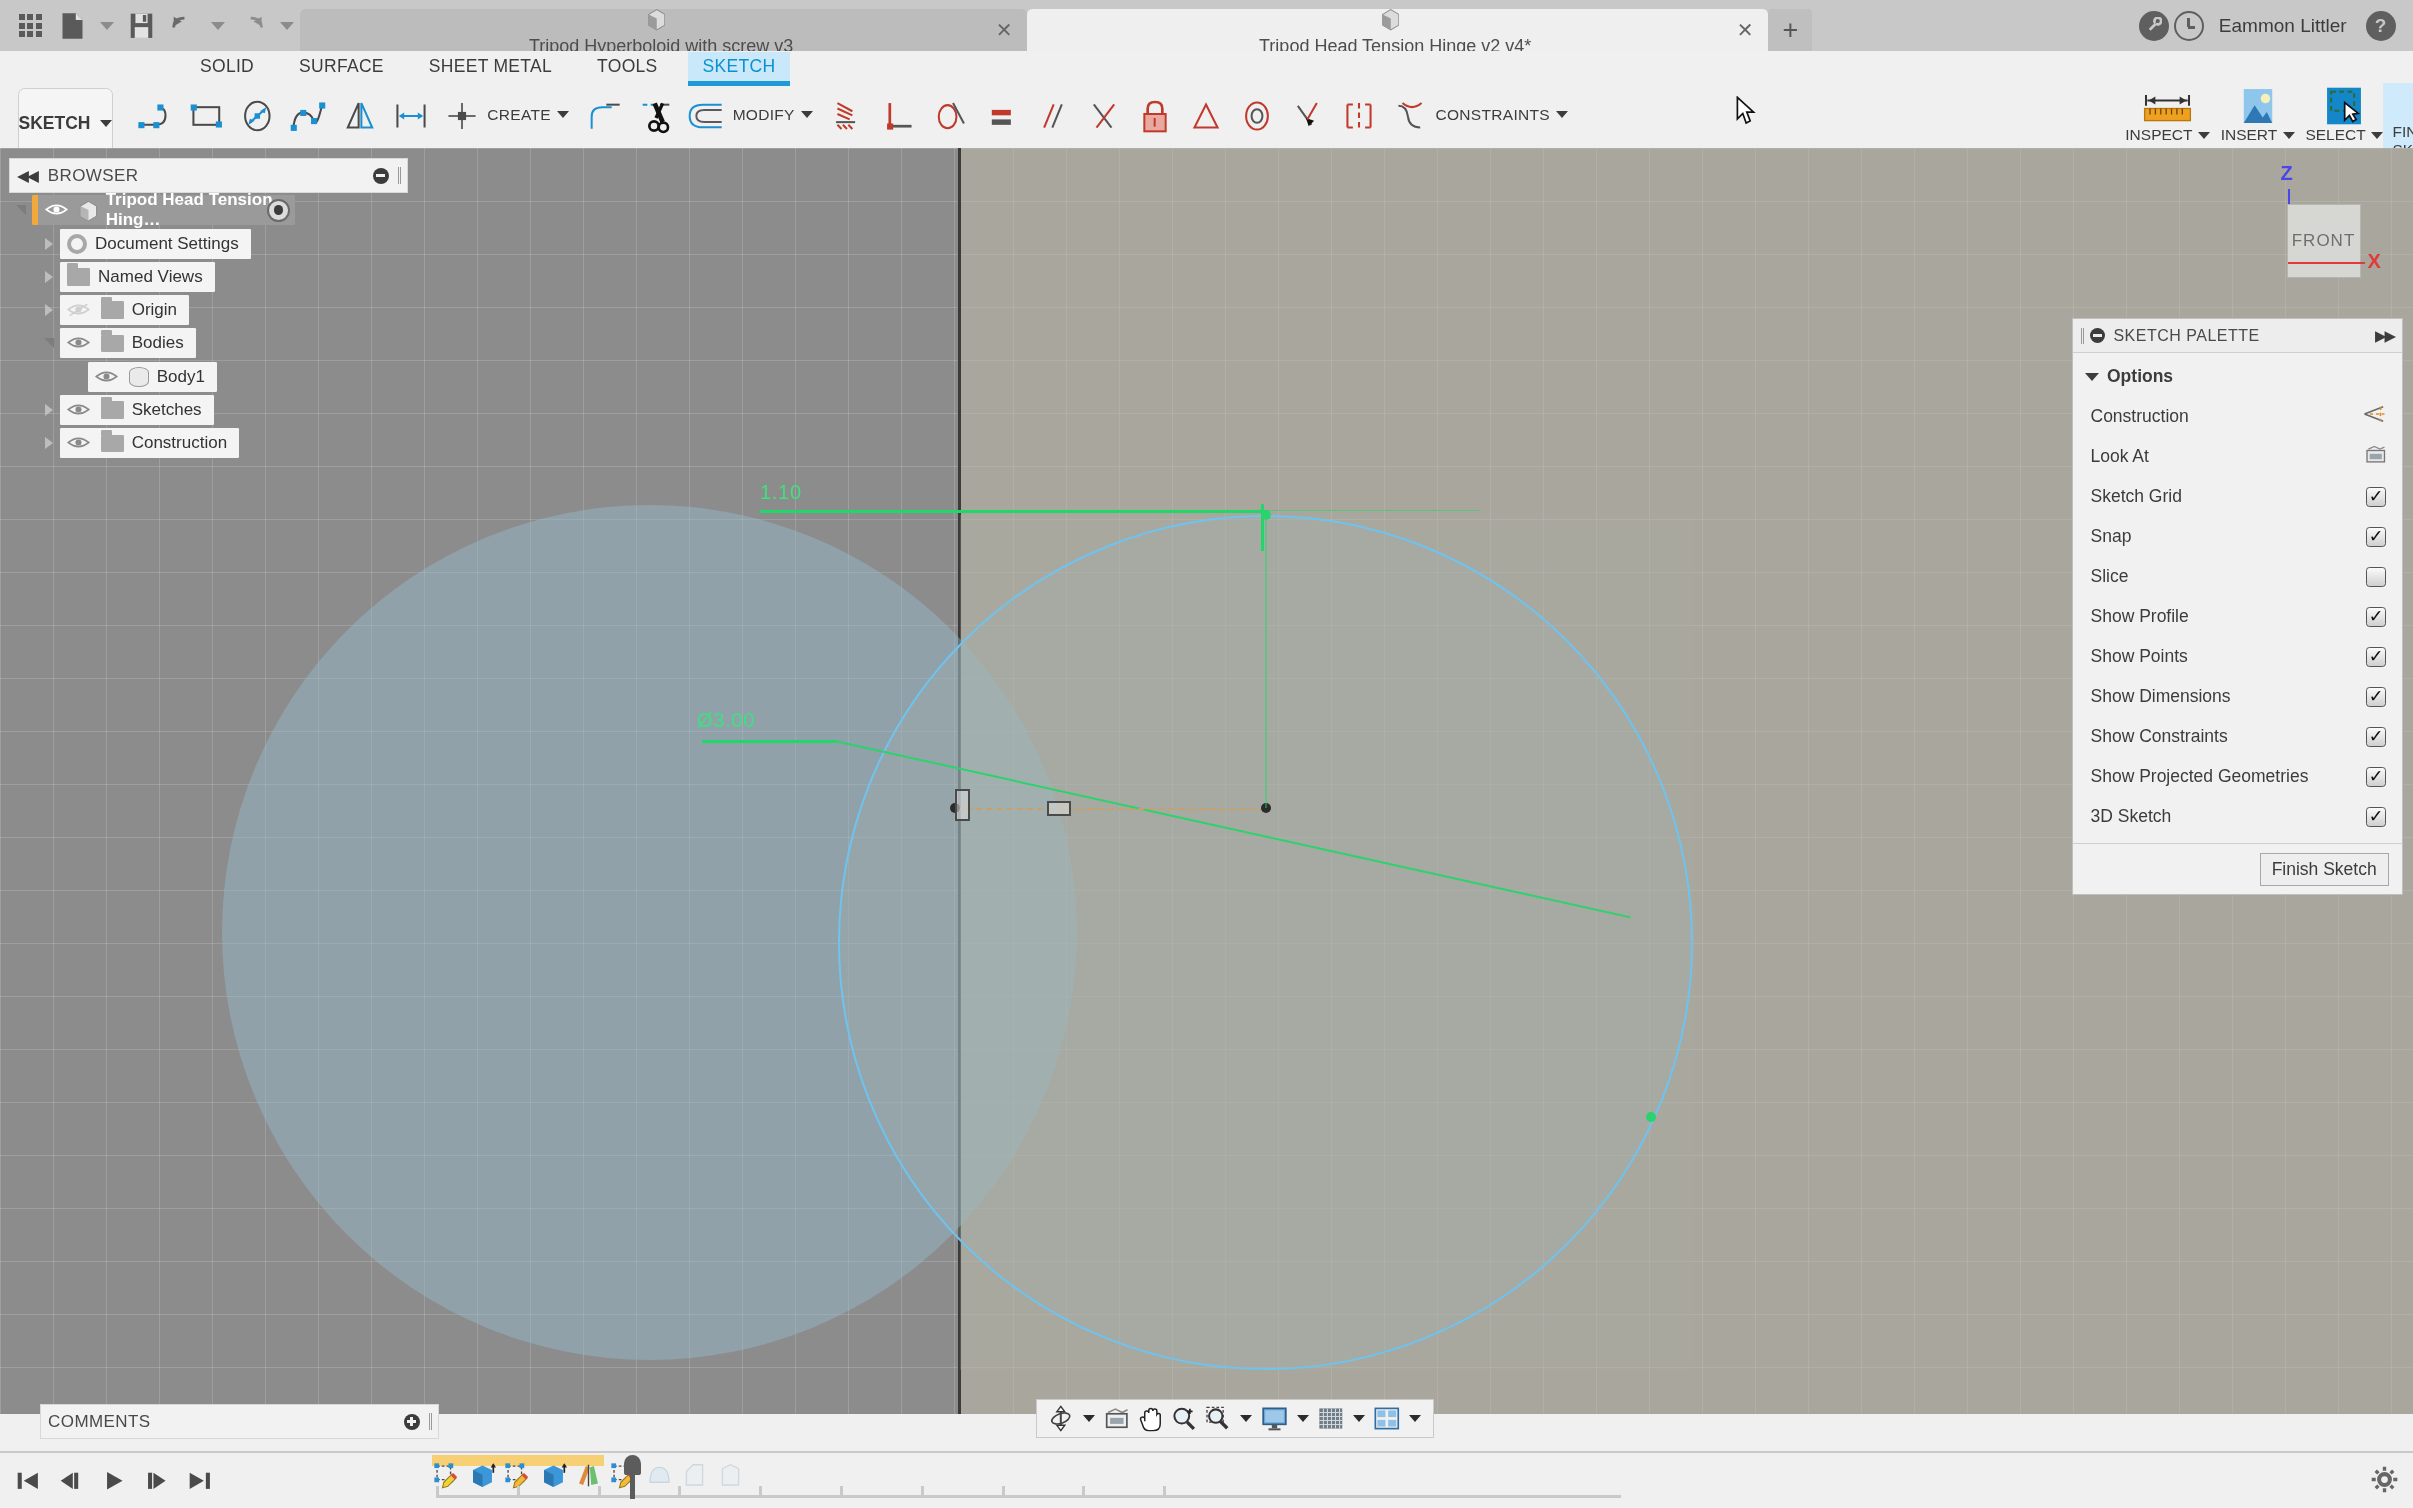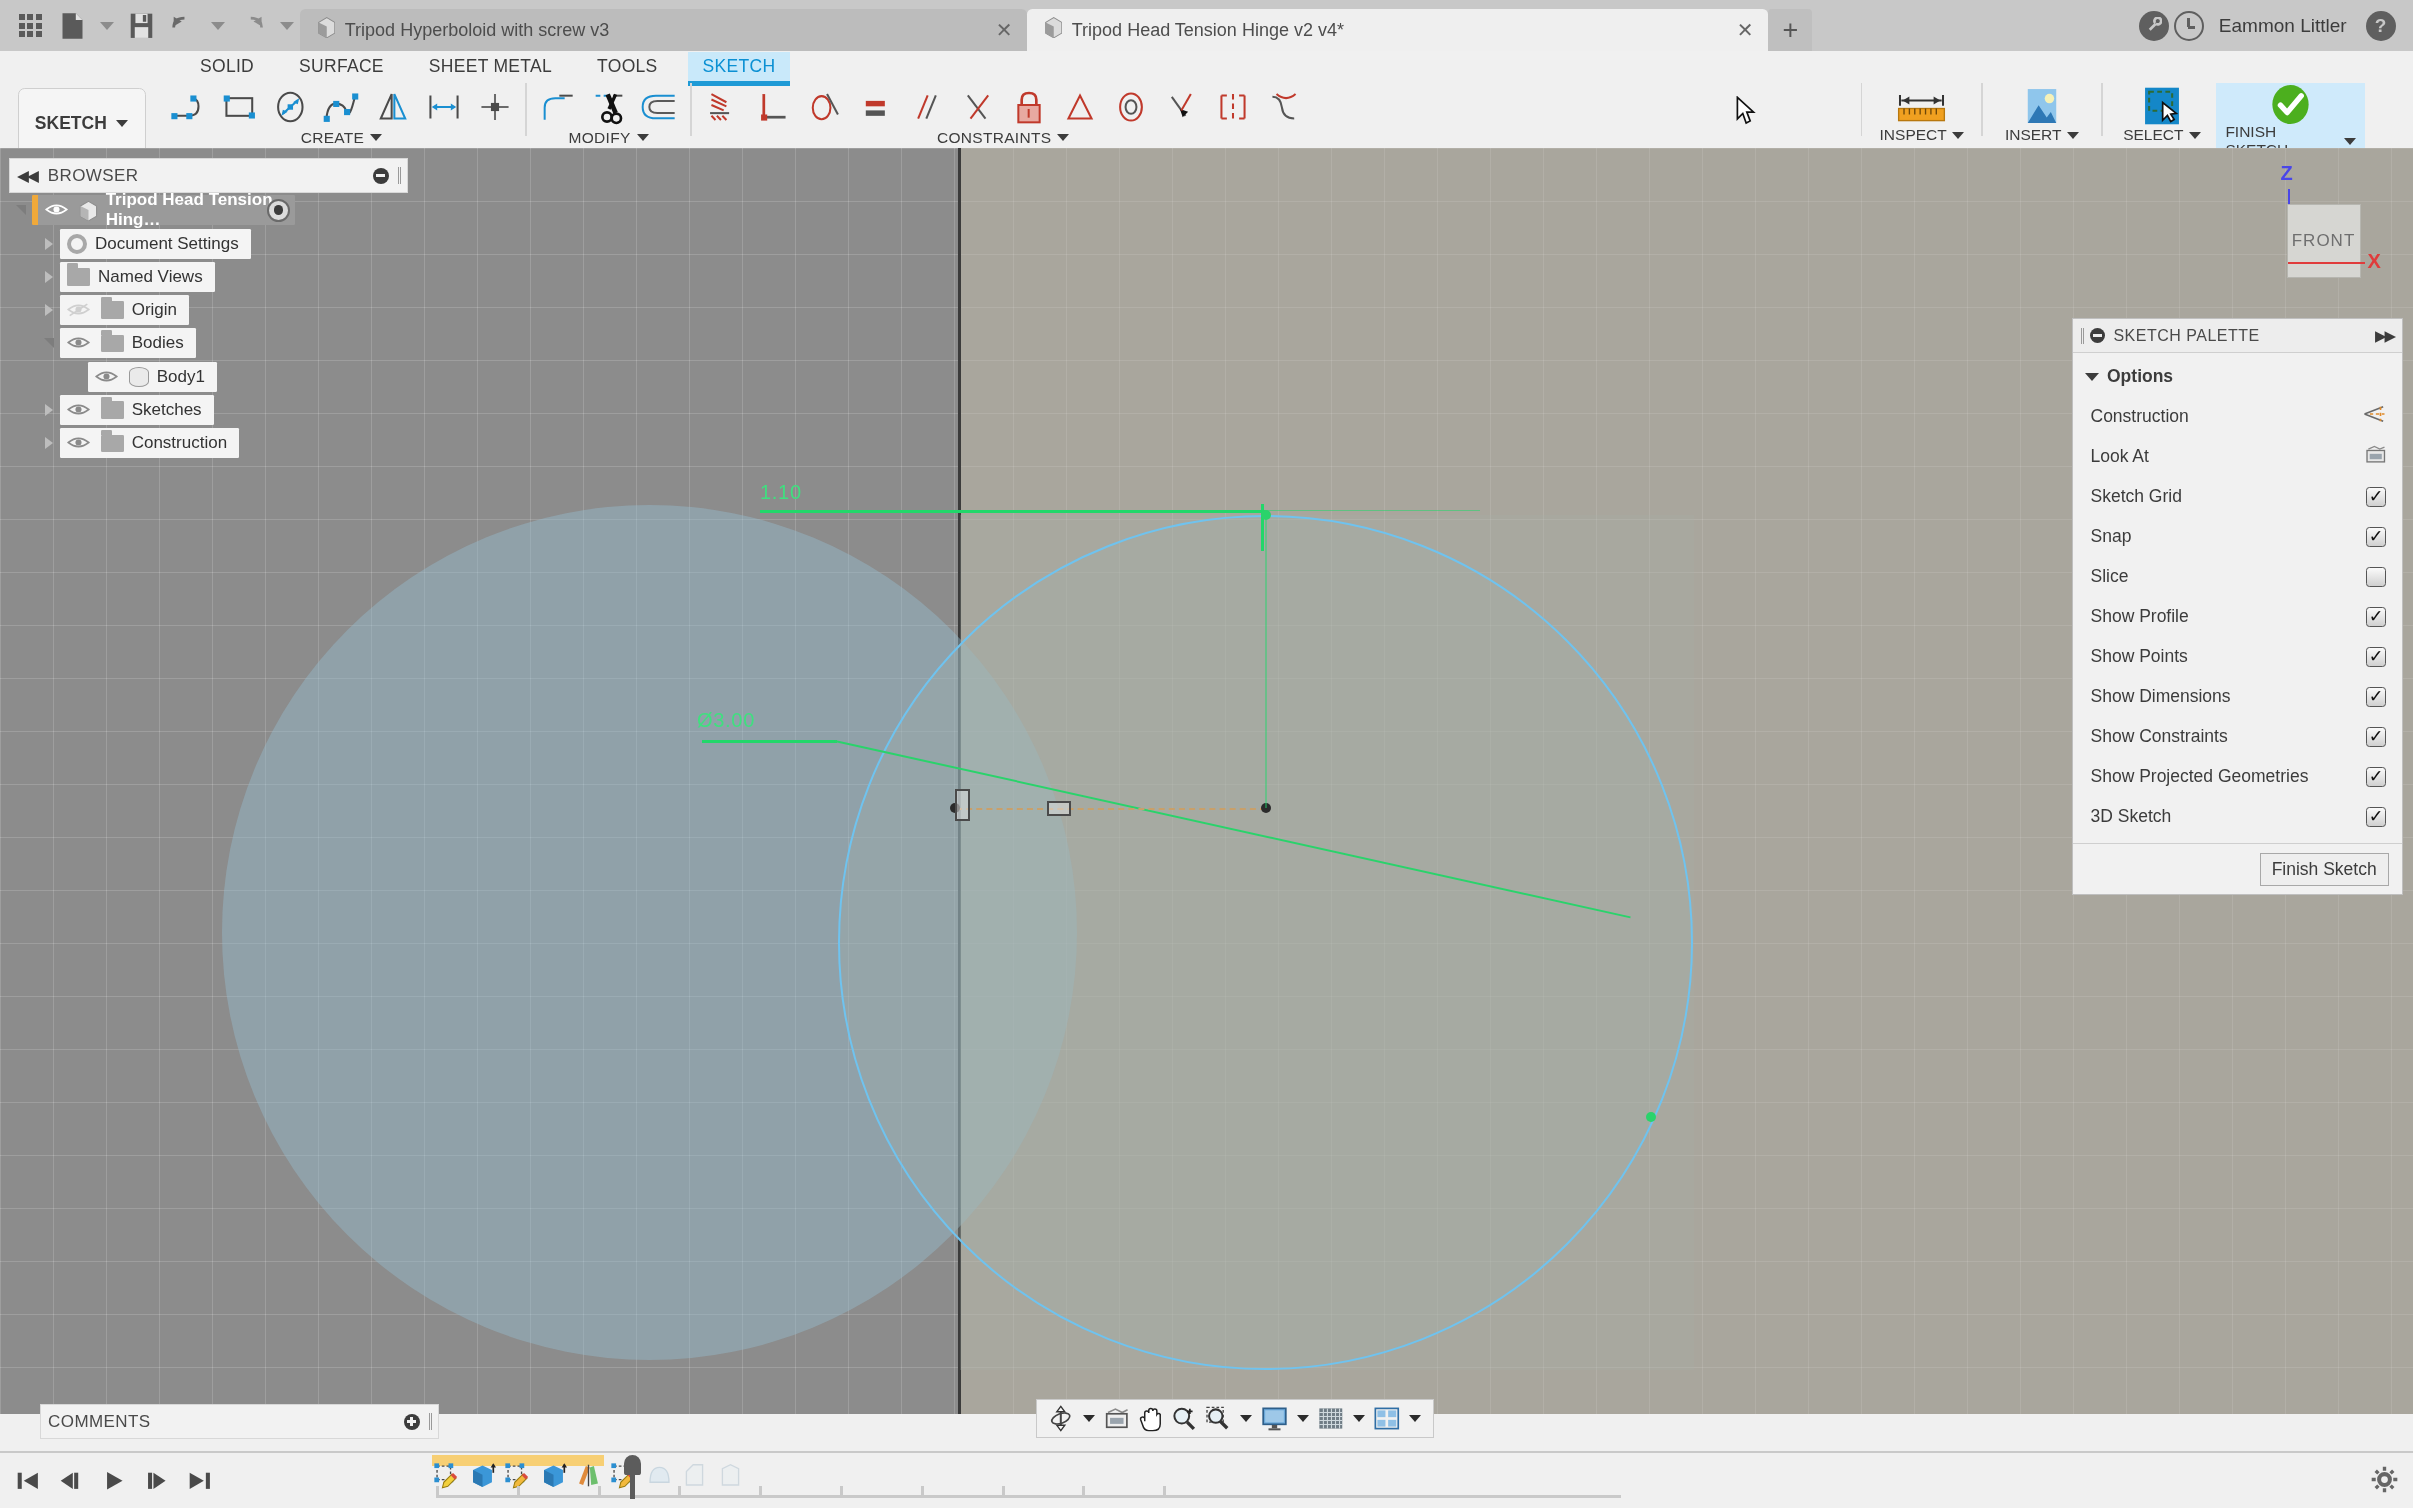--- a/index.html
+++ b/index.html
@@ -28,25 +28,26 @@
   .grid-icon { display: grid; grid-template-columns: repeat(3, 6px); grid-template-rows: repeat(3, 6px); gap: 2.7px; }
   .grid-icon i { display: block; width: 6px; height: 6px; background: #5a5a5a; }
   .caret-dn {
     width: 0; height: 0; border-left: 7.4px solid transparent; border-right: 7.4px solid transparent;
     border-top: 8px solid #8c8c8c;
   }
 
   .tabstrip { display: flex; align-items: flex-end; height: 51px; flex: 1; }
   .doctab {
     position: relative; height: 42px; margin-top: 8.8px;
-    display: flex; align-items: center; justify-content: flex-start;
+    display: flex; align-items: center; justify-content: space-between;
     border-radius: 5.4px 5.4px 0 0;
     padding: 0 23px 0 17.5px;
     font-size: 18px; color: #4d4d4d;
     min-width: 0;
+    flex-direction: column;
   }
   .doctab.inactive { background: #bcbcbc; width: 727px; }
   .doctab.active { background: #efefef; width: 741px; }
   .doctab .cube { margin-right: 9.4px; flex: 0 0 auto; }
   .doctab .tabtxt { white-space: nowrap; overflow: hidden; text-overflow: ellipsis; }
   .doctab .closex {
     position: absolute; right: 15px; top: 50%; transform: translateY(-50%);
     font-size: 20px; color: #666; line-height: 1; font-weight: 300;
   }
   .addtab {
@@ -83,21 +84,21 @@
   .ribtab.sel { color: #0b90d3; background: #c9e9fa; }
   .ribtab.sel::after { content:""; position:absolute; left:0; right:0; bottom:-4px; height:5.4px; background:#1e9ad6; }
 
   .ribbody { position: absolute; left: 0; top: 32px; height: 65px; width: 100%; display: flex; align-items: flex-start; }
   .designbtn {
     width: 128px; height: 71px; margin: 5.4px 17.5px 0 17.5px;
     border: 1.3px solid #cfcfcf; border-radius: 6.7px; background: #f5f5f5;
     display: flex; align-items: center; justify-content: center; gap: 9.4px;
     font-size: 17.5px; font-weight: bold; color: #3c3c3c;
   }
-  .panel { position: relative; display: flex; flex-direction: column; align-items: center; height: 65px; text-align: right; }
+  .panel { position: relative; display: flex; flex-direction: row; align-items: center; height: 65px; text-align: right; }
   .panel .row { display: flex; align-items: center; height: 47px; }
   .panel .lbl {
     font-size: 15.5px; color: #3c3c3c; display: flex; align-items: center; gap: 6px;
     letter-spacing: 0.3px; margin-top: -1.3px;
   }
   .tool {
     width: 51px; height: 47px; display: flex; align-items: center; justify-content: center;
   }
   .vsep { width: 1.3px; height: 53px; background: #d5d5d5; margin: 0 5.4px; align-self: flex-start; }
   .cap-caret { width:0;height:0;border-left:6px solid transparent;border-right:6px solid transparent;border-top:7.4px solid #3c3c3c; }

